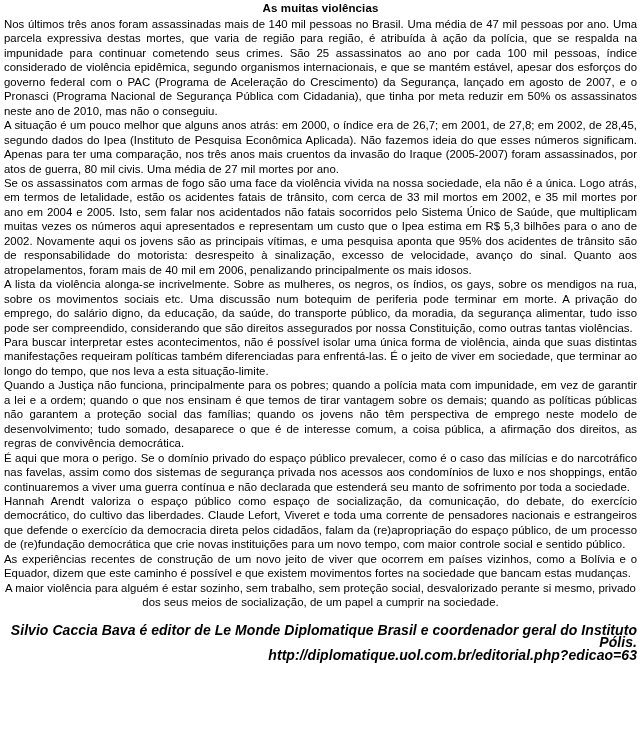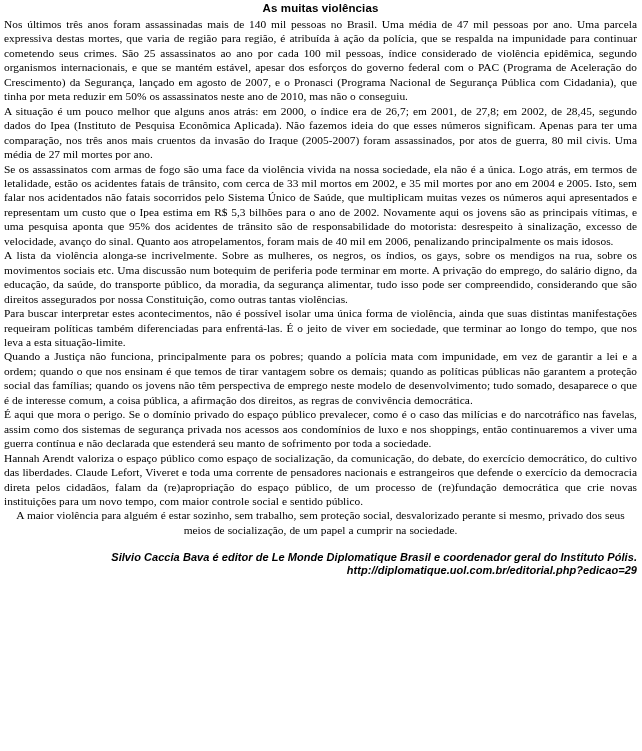--- a/index.html
+++ b/index.html
@@ -30,33 +30,32 @@
     margin: 1px 0 1px 0;
     letter-spacing: 0.1px;
   }
   .body-text {
     font-size: 11.4px;
     line-height: 14.45px;
     text-align: justify;
     text-justify: inter-word;
     letter-spacing: 0.02px;
     word-spacing: 0.1px;
-    font-family: Liberation Serif, serif;
   }
   .body-text p {
     margin: 0;
     padding: 0;
     text-align: justify;
   }
   .body-text p:last-of-type {
     text-align: center;
   }
   .footer {
     margin-top: 14px;
-    font-size: 11px;
+    font-size: 14px;
     font-weight: bold;
     font-style: italic;
     line-height: 12.5px;
     text-align: right;
     letter-spacing: 0.05px;
   }
   .footer .credit {
     display: block;
   }
   .footer .source-url {
@@ -72,21 +71,22 @@
 
   <div class="body-text">
     <p>Nos últimos três anos foram assassinadas mais de 140 mil pessoas no Brasil. Uma média de 47 mil pessoas por ano. Uma parcela expressiva destas mortes, que varia de região para região, é atribuída à ação da polícia, que se respalda na impunidade para continuar cometendo seus crimes. São 25 assassinatos ao ano por cada 100 mil pessoas, índice considerado de violência epidêmica, segundo organismos internacionais, e que se mantém estável, apesar dos esforços do governo federal com o PAC (Programa de Aceleração do Crescimento) da Segurança, lançado em agosto de 2007, e o Pronasci (Programa Nacional de Segurança Pública com Cidadania), que tinha por meta reduzir em 50% os assassinatos neste ano de 2010, mas não o conseguiu.</p>
     <p>A situação é um pouco melhor que alguns anos atrás: em 2000, o índice era de 26,7; em 2001, de 27,8; em 2002, de 28,45, segundo dados do Ipea (Instituto de Pesquisa Econômica Aplicada). Não fazemos ideia do que esses números significam. Apenas para ter uma comparação, nos três anos mais cruentos da invasão do Iraque (2005-2007) foram assassinados, por atos de guerra, 80 mil civis. Uma média de 27 mil mortes por ano.</p>
     <p>Se os assassinatos com armas de fogo são uma face da violência vivida na nossa sociedade, ela não é a única. Logo atrás, em termos de letalidade, estão os acidentes fatais de trânsito, com cerca de 33 mil mortos em 2002, e 35 mil mortes por ano em 2004 e 2005. Isto, sem falar nos acidentados não fatais socorridos pelo Sistema Único de Saúde, que multiplicam muitas vezes os números aqui apresentados e representam um custo que o Ipea estima em R$ 5,3 bilhões para o ano de 2002. Novamente aqui os jovens são as principais vítimas, e uma pesquisa aponta que 95% dos acidentes de trânsito são de responsabilidade do motorista: desrespeito à sinalização, excesso de velocidade, avanço do sinal. Quanto aos atropelamentos, foram mais de 40 mil em 2006, penalizando principalmente os mais idosos.</p>
     <p>A lista da violência alonga-se incrivelmente. Sobre as mulheres, os negros, os índios, os gays, sobre os mendigos na rua, sobre os movimentos sociais etc. Uma discussão num botequim de periferia pode terminar em morte. A privação do emprego, do salário digno, da educação, da saúde, do transporte público, da moradia, da segurança alimentar, tudo isso pode ser compreendido, considerando que são direitos assegurados por nossa Constituição, como outras tantas violências.</p>
     <p>Para buscar interpretar estes acontecimentos, não é possível isolar uma única forma de violência, ainda que suas distintas manifestações requeiram políticas também diferenciadas para enfrentá-las. É o jeito de viver em sociedade, que terminar ao longo do tempo, que nos leva a esta situação-limite.</p>
     <p>Quando a Justiça não funciona, principalmente para os pobres; quando a polícia mata com impunidade, em vez de garantir a lei e a ordem; quando o que nos ensinam é que temos de tirar vantagem sobre os demais; quando as políticas públicas não garantem a proteção social das famílias; quando os jovens não têm perspectiva de emprego neste modelo de desenvolvimento; tudo somado, desaparece o que é de interesse comum, a coisa pública, a afirmação dos direitos, as regras de convivência democrática.</p>
     <p>É aqui que mora o perigo. Se o domínio privado do espaço público prevalecer, como é o caso das milícias e do narcotráfico nas favelas, assim como dos sistemas de segurança privada nos acessos aos condomínios de luxo e nos shoppings, então continuaremos a viver uma guerra contínua e não declarada que estenderá seu manto de sofrimento por toda a sociedade.</p>
     <p>Hannah Arendt valoriza o espaço público como espaço de socialização, da comunicação, do debate, do exercício democrático, do cultivo das liberdades. Claude Lefort, Viveret e toda uma corrente de pensadores nacionais e estrangeiros que defende o exercício da democracia direta pelos cidadãos, falam da (re)apropriação do espaço público, de um processo de (re)fundação democrática que crie novas instituições para um novo tempo, com maior controle social e sentido público.</p>
+    <p>As experiências recentes de construção de um novo jeito de viver que ocorrem em países vizinhos, como a Bolívia e o Equador, dizem que este caminho é possível e que existem movimentos fortes na sociedade que bancam estas mudanças.</p>
     <p>A maior violência para alguém é estar sozinho, sem trabalho, sem proteção social, desvalorizado perante si mesmo, privado dos seus meios de socialização, de um papel a cumprir na sociedade.</p>
   </div>
 
   <div class="footer">
     <span class="credit">Silvio Caccia Bava é editor de Le Monde Diplomatique Brasil e coordenador geral do Instituto Pólis.</span>
-    <span class="source-url">http://diplomatique.uol.com.br/editorial.php?edicao=29</span>
+    <span class="source-url">http://diplomatique.uol.com.br/editorial.php?edicao=63</span>
   </div>
 
 </div>
 
 </body></html>

